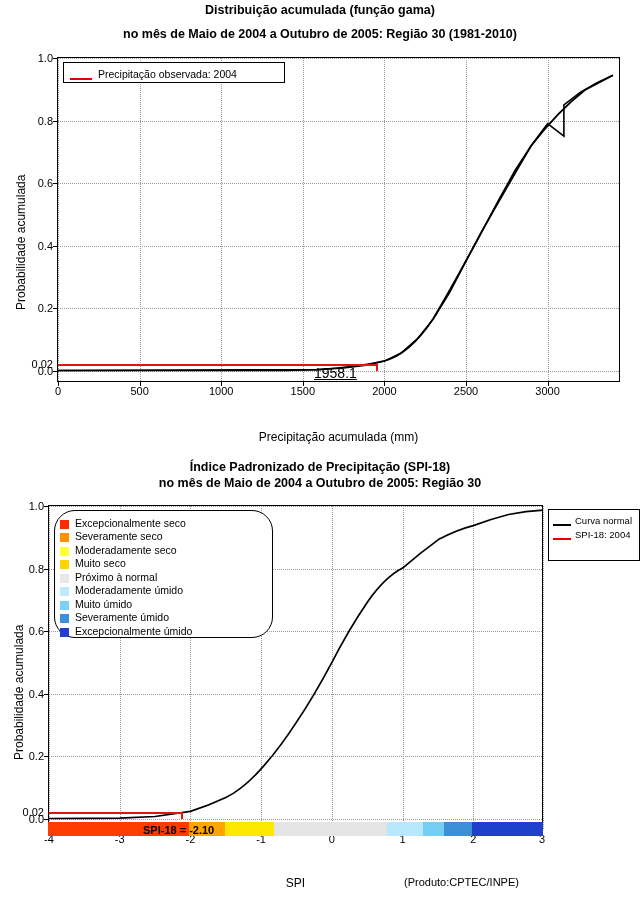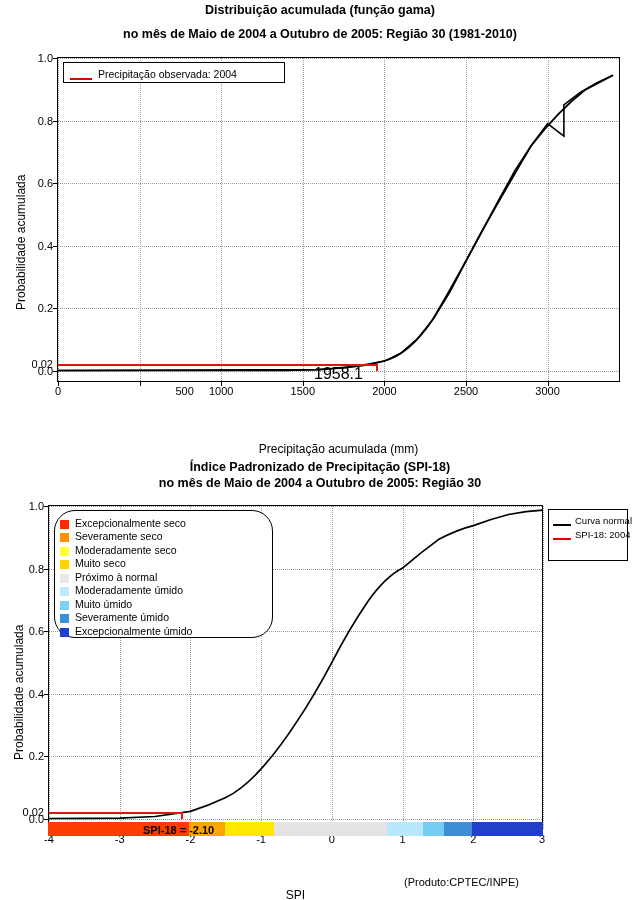--- a/index.html
+++ b/index.html
@@ -8,21 +8,21 @@
     font-family:"Liberation Sans", sans-serif;
     color:#000;
     overflow:hidden;
   }
   .page{position:relative;width:640px;height:900px;}
 
   
   .title{
     text-align:center;font-size:12.5px;font-weight:bold;line-height:16px;
   }
-  .axis-label{font-size:12px;text-align:center;margin-top:12px;}
+  .axis-label{font-size:12px;text-align:center;}
   .plotbox{
     position:absolute;border:1px solid #000;background:#fff;box-sizing:border-box;
   }
   .gridline{position:absolute;border-top:1px dotted #9a9a9a;left:0;right:0;height:0;}
   .gridline-v{position:absolute;border-left:1px dotted #9a9a9a;top:0;bottom:0;width:0;}
   .ytick{position:absolute;right:100%;margin-right:5px;transform:translateY(-50%);
          font-size:11px;white-space:nowrap;}
   .xtick{position:absolute;top:100%;margin-top:4px;transform:translateX(-50%);
          font-size:11px;white-space:nowrap;}
   .ytickmark{position:absolute;right:100%;width:5px;border-top:1px solid #000;}
@@ -34,21 +34,21 @@
   .legendbox{
     position:absolute;border:1px solid #000;background:#fff;
     font-size:10.5px;box-sizing:border-box;padding:3px 6px;
   }
   .legrow{display:flex;align-items:flex-end;height:13.5px;white-space:nowrap;}
   .legline{width:22px;height:0;border-top:2px solid #e00000;margin-right:6px;flex:none;}
   .legline.black{border-top:2px solid #000;}
   .legsq{width:9px;height:9px;margin-right:6px;flex:none;}
   .curve{position:absolute;left:0;top:0;overflow:visible;}
   .redline{position:absolute;background:#e81010;height:2px;}
-  .annot{position:absolute;font-size:16px;white-space:nowrap;}
+  .annot{position:absolute;font-size:14px;white-space:nowrap;text-decoration:underline;}
   .credit{position:absolute;font-size:11px;}
   .spi-band{position:absolute;height:14px;display:flex;}
   .spi-band div{height:100%;}
   .spilabel{
     position:absolute;font-size:11px;font-weight:bold;color:#000;white-space:nowrap;
   }
 </style>
 </head>
 <body>
 
@@ -84,21 +84,21 @@
       <div class="ytick" style="top:306.2px;">0.02</div>
 
       <div class="ytickmark" style="top:312.5px;"></div>
       <div class="ytickmark" style="top:250px;"></div>
       <div class="ytickmark" style="top:187.5px;"></div>
       <div class="ytickmark" style="top:125px;"></div>
       <div class="ytickmark" style="top:62.5px;"></div>
       <div class="ytickmark" style="top:0px;"></div>
 
       <div class="xtick" style="left:0px;">0</div>
-      <div class="xtick" style="left:81.6px;margin-left:45px;">500</div>
+      <div class="xtick" style="left:81.6px;">500</div>
       <div class="xtick" style="left:163.2px;">1000</div>
       <div class="xtick" style="left:244.8px;">1500</div>
       <div class="xtick" style="left:326.4px;">2000</div>
       <div class="xtick" style="left:408.0px;">2500</div>
       <div class="xtick" style="left:489.6px;">3000</div>
 
       <div class="xtickmark" style="left:0px;"></div>
       <div class="xtickmark" style="left:81.6px;"></div>
       <div class="xtickmark" style="left:163.2px;"></div>
       <div class="xtickmark" style="left:244.8px;"></div>
@@ -234,21 +234,21 @@
           <span class="legsq" style="background:#3a91d9;"></span>
           <span>Severamente úmido</span>
         </div>
         <div class="legrow">
           <span class="legsq" style="background:#1f3fd0;"></span>
           <span>Excepcionalmente úmido</span>
         </div>
       </div>
     </div>
 
-    <div class="legendbox" style="left:548px;top:509px;width:80px;height:52px;padding:4px 4px;">
+    <div class="legendbox" style="left:548px;top:509px;width:92px;height:52px;padding:4px 4px;">
       <div class="legrow" style="height:12px;">
         <span class="legline black" style="width:18px;margin-right:4px;"></span>
         <span style="font-size:9.5px;">Curva normal</span>
       </div>
       <div class="legrow" style="height:14px;">
         <span class="legline" style="width:18px;margin-right:4px;"></span>
         <span style="font-size:9.5px;">SPI-18: 2004</span>
       </div>
     </div>
 

